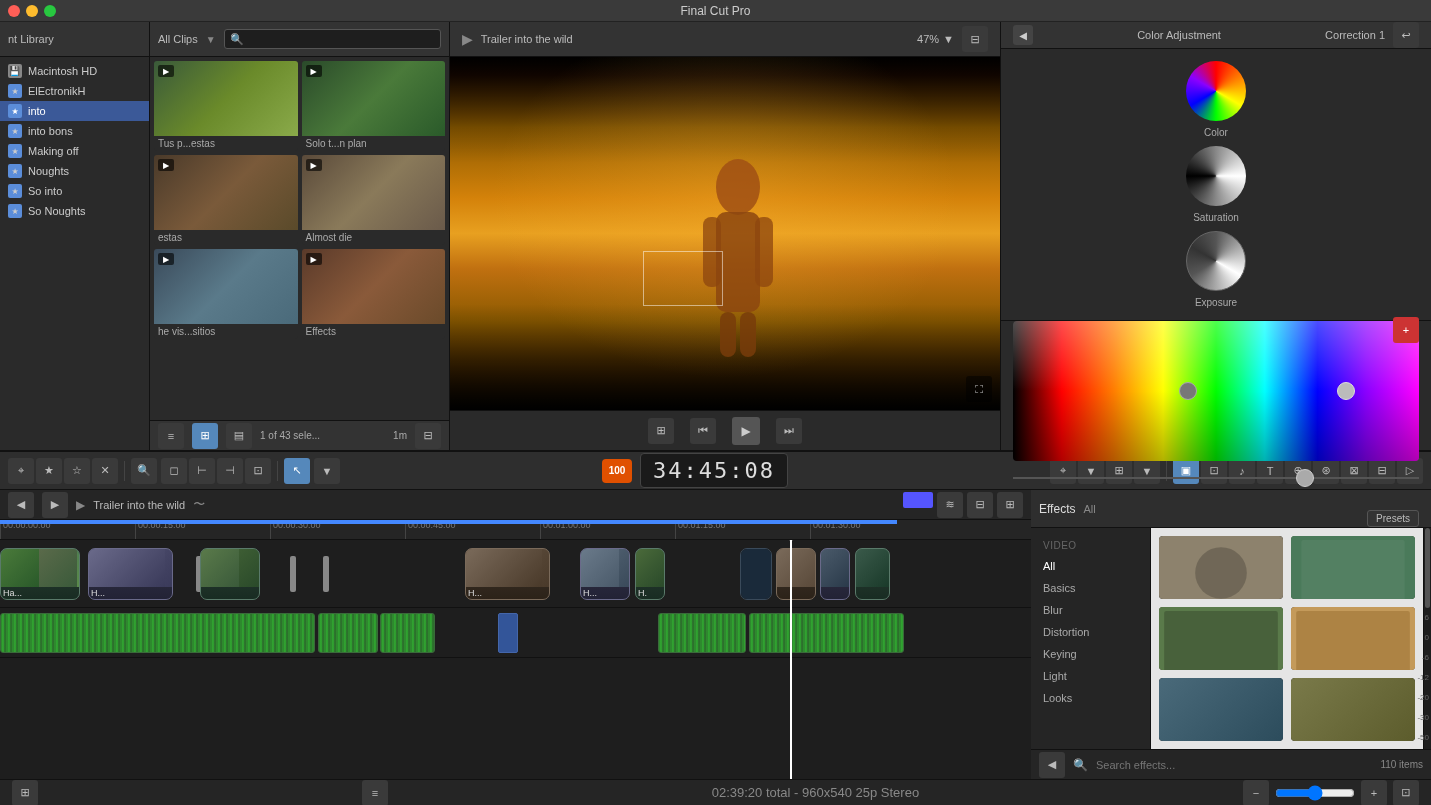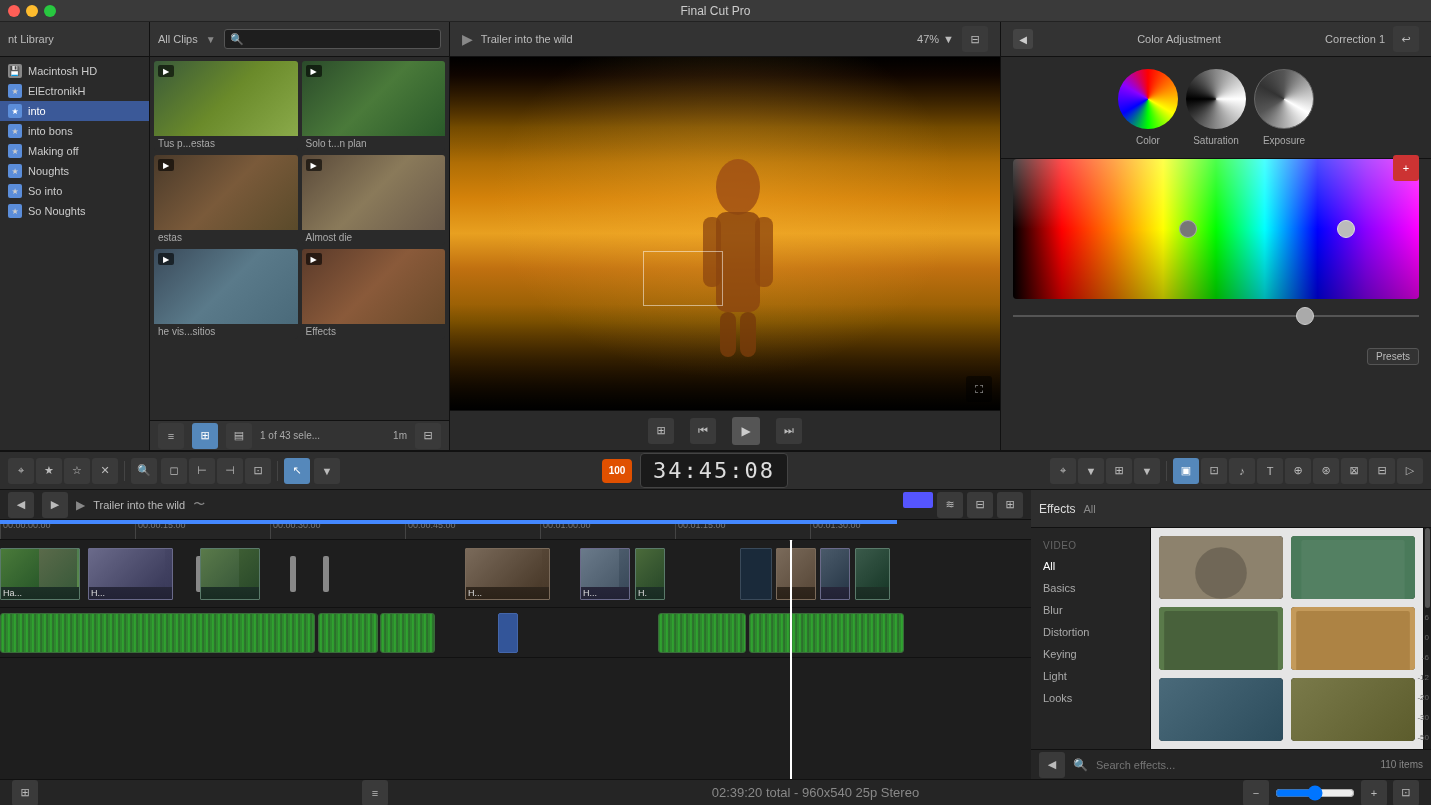--- a/index.html
+++ b/index.html
@@ -317,20 +317,21 @@
       font-size: 11px;
       color: #bbb;
     }
 
     .color-controls {
       display: flex;
       gap: 8px;
       padding: 12px;
       justify-content: center;
       border-bottom: 1px solid #111;
+      flex-direction: column;
     }
     .color-control {
       display: flex;
       flex-direction: column;
       align-items: center;
       gap: 6px;
       cursor: pointer;
     }
     .color-wheel {
       width: 60px;
@@ -483,21 +484,21 @@
       border-right: 6px solid transparent;
       border-top: 8px solid #fff;
     }
 
     
     .clip {
       position: absolute;
       height: 52px;
       top: 8px;
       background: #4a6a8a;
-      border-radius: 1px;
+      border-radius: 7px;
       overflow: hidden;
       border: 1px solid #5a7a9a;
       cursor: pointer;
     }
     .clip-label-bar {
       height: 12px;
       background: rgba(0,0,0,0.4);
       font-size: 9px;
       color: #ddd;
       padding: 0 2px;

